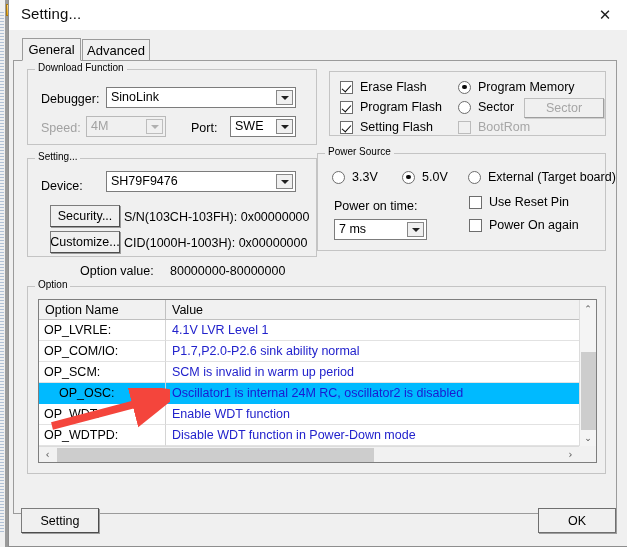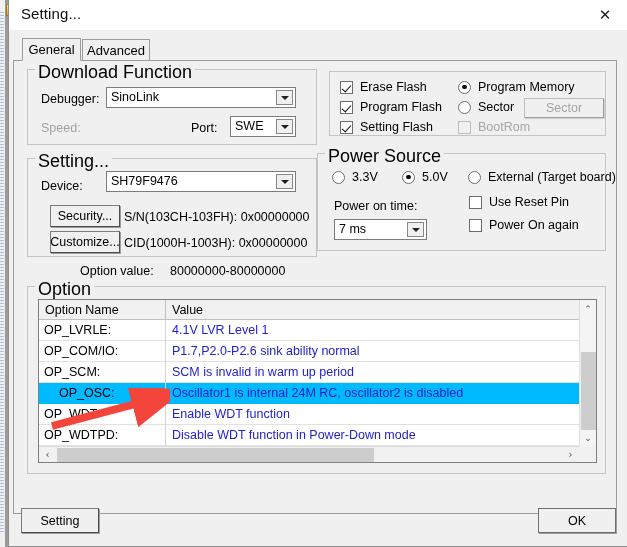--- a/index.html
+++ b/index.html
@@ -95,21 +95,21 @@
 
   
   .group {
     position: absolute;
     border: 1px solid #c4c4c4;
     box-sizing: border-box;
   }
   .group > .glabel {
     position: absolute; top: -8px; left: 7px;
     background: #f0f0f0; padding: 0 3px;
-    font-size: 18px; color: #000;
+    font-size: 10px; color: #000;
   }
 
   .lbl { position: absolute; font-size: 12.5px; color: #000; white-space: nowrap; }
   .lbl.dis { color: #a2a2a2; }
 
   
   .combo {
     position: absolute; background: #fff;
     border: 1px solid #7c7c7c;
     box-sizing: border-box;
@@ -266,20 +266,24 @@
         <div class="group" style="left:13px; top:8px; width:290px; height:76px;">
           <div class="glabel">Download Function</div>
 
           <div class="lbl" style="left:13px; top:22px;">Debugger:</div>
           <div class="combo" style="left:78px; top:17px; width:190px; height:21px;">
             <div class="ctext">SinoLink</div>
             <div class="carrow"></div>
           </div>
 
           <div class="lbl dis" style="left:13px; top:51px;">Speed:</div>
+          <div class="combo dis" style="left:58px; top:46px; width:80px; height:21px;">
+            <div class="ctext">4M</div>
+            <div class="carrow"></div>
+          </div>
 
           <div class="lbl" style="left:163px; top:51px;">Port:</div>
           <div class="combo" style="left:202px; top:46px; width:66px; height:21px;">
             <div class="ctext">SWE</div>
             <div class="carrow"></div>
           </div>
         </div>
 
         <div class="group" style="left:315px; top:10px; width:277px; height:65px; border-color:#c4c4c4;">
           <div class="chk" style="left:10px; top:8px;">

